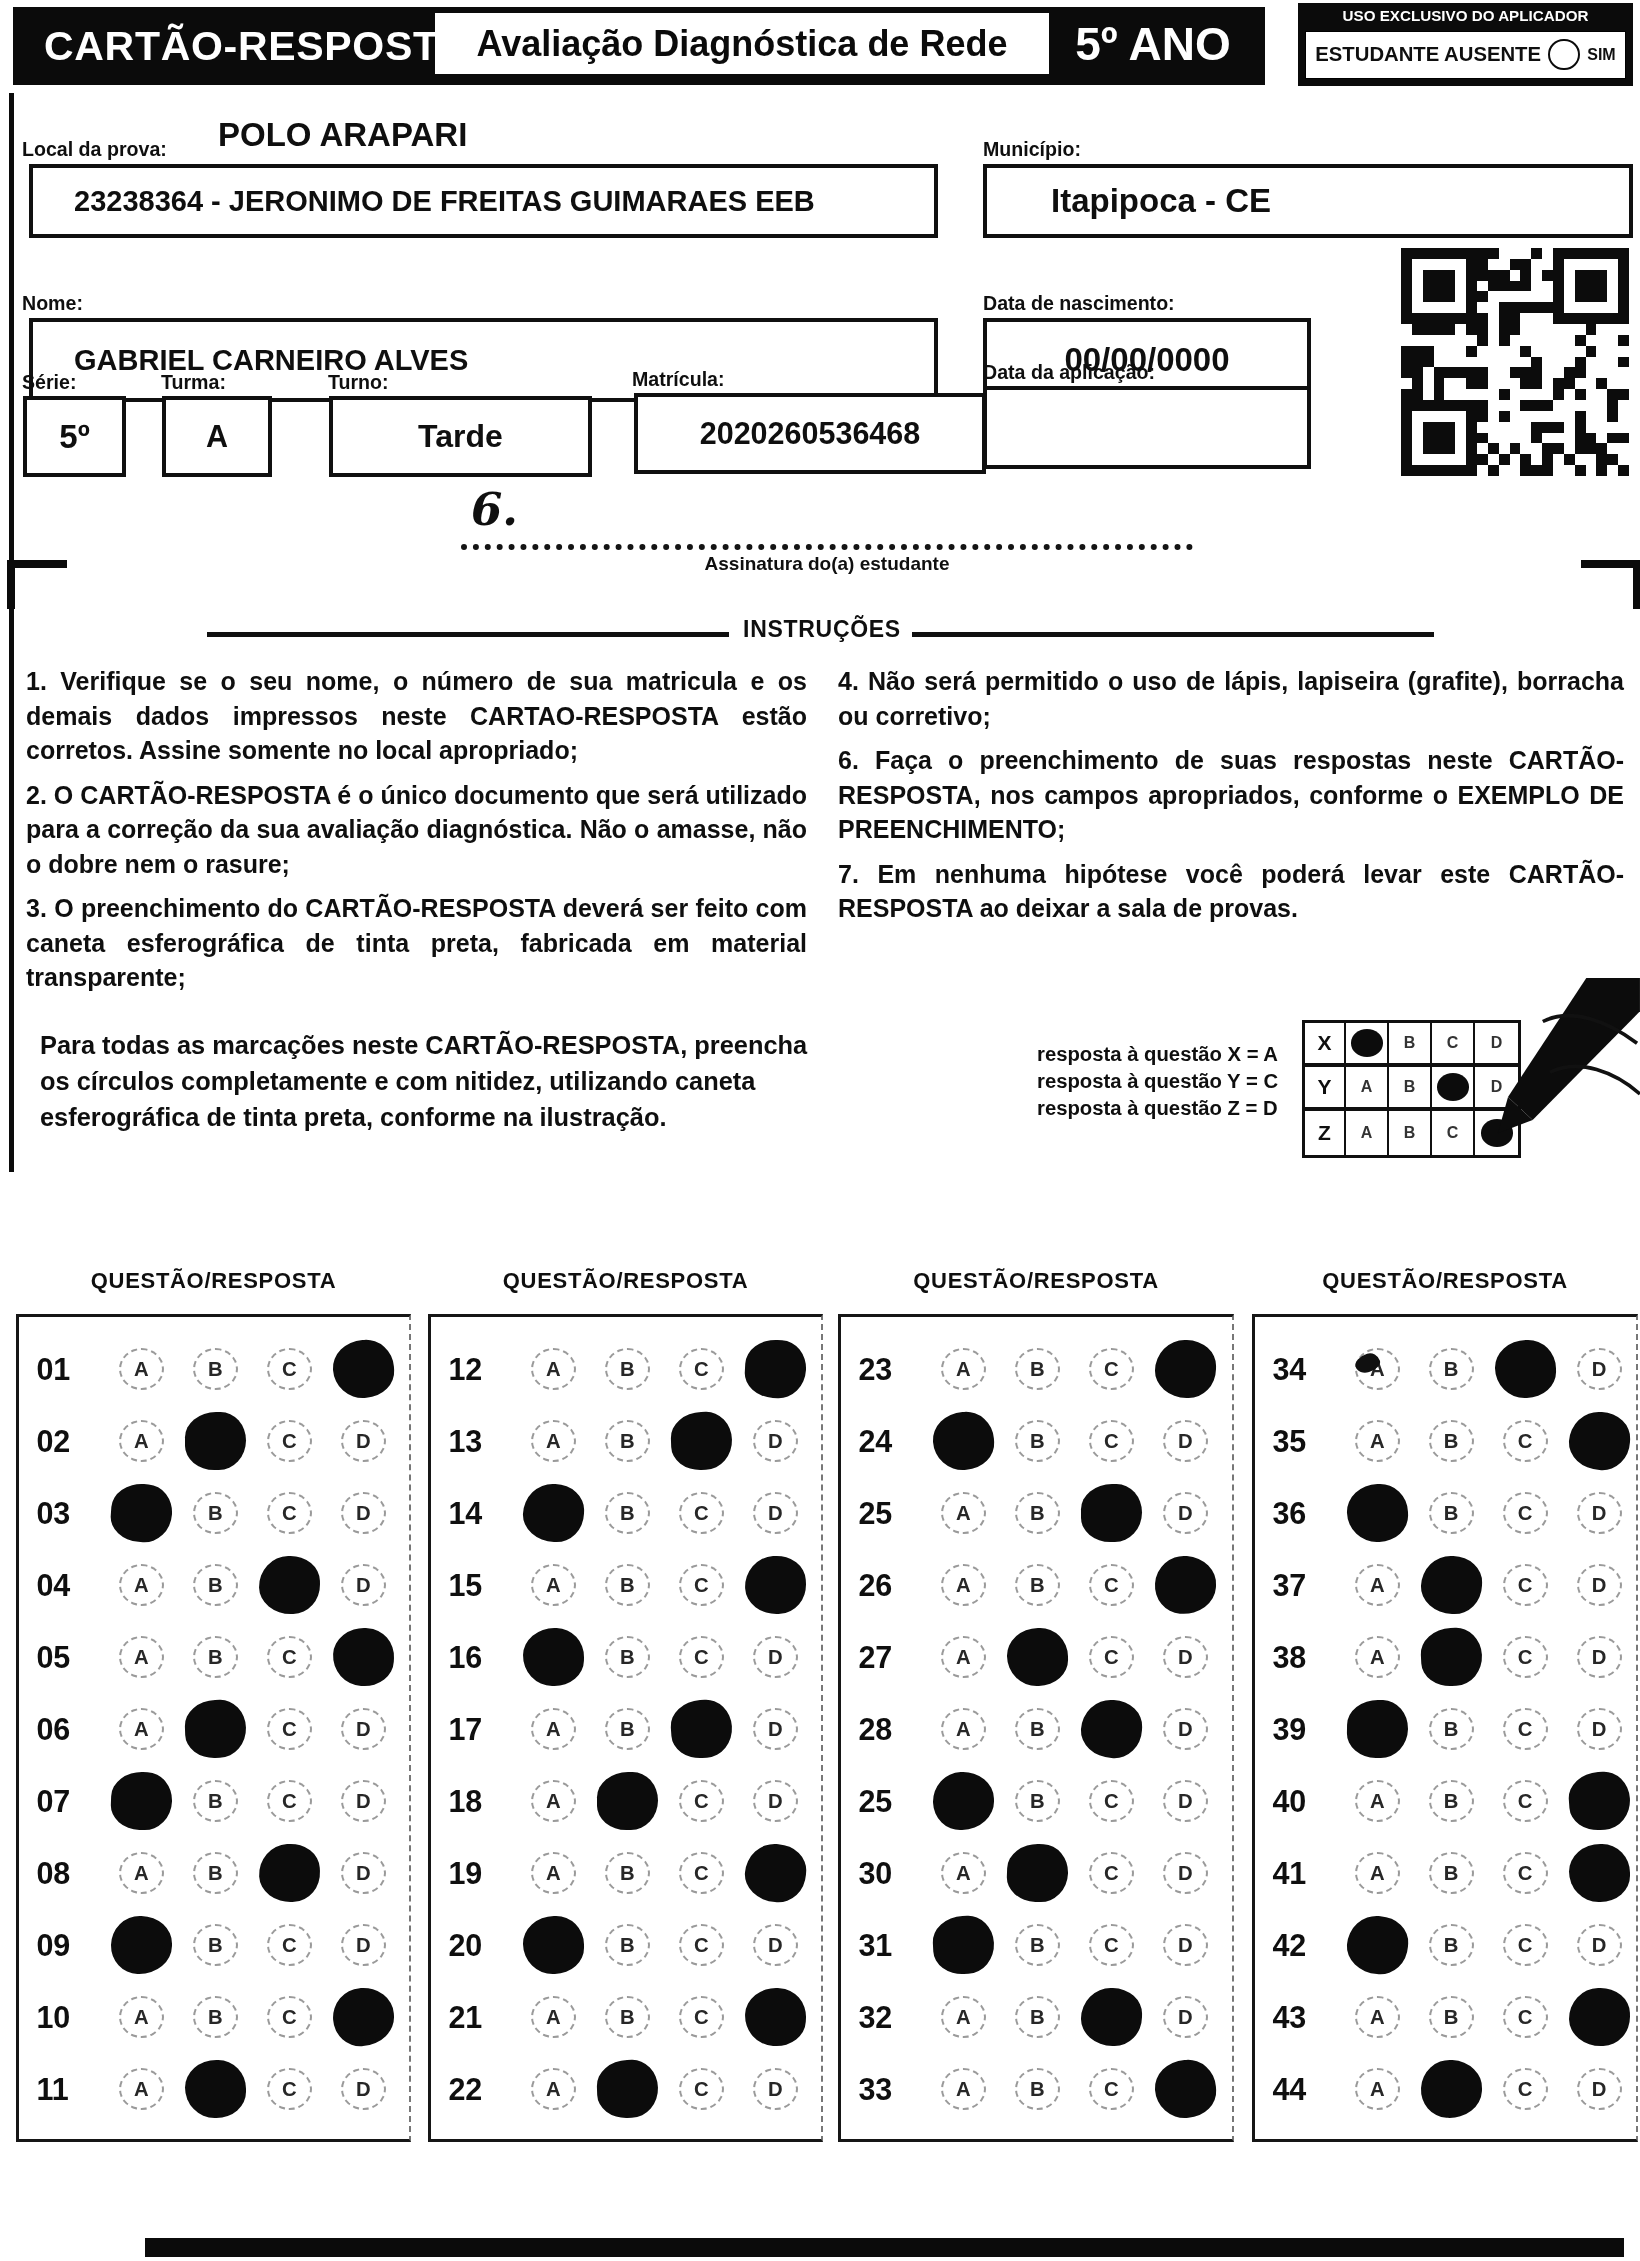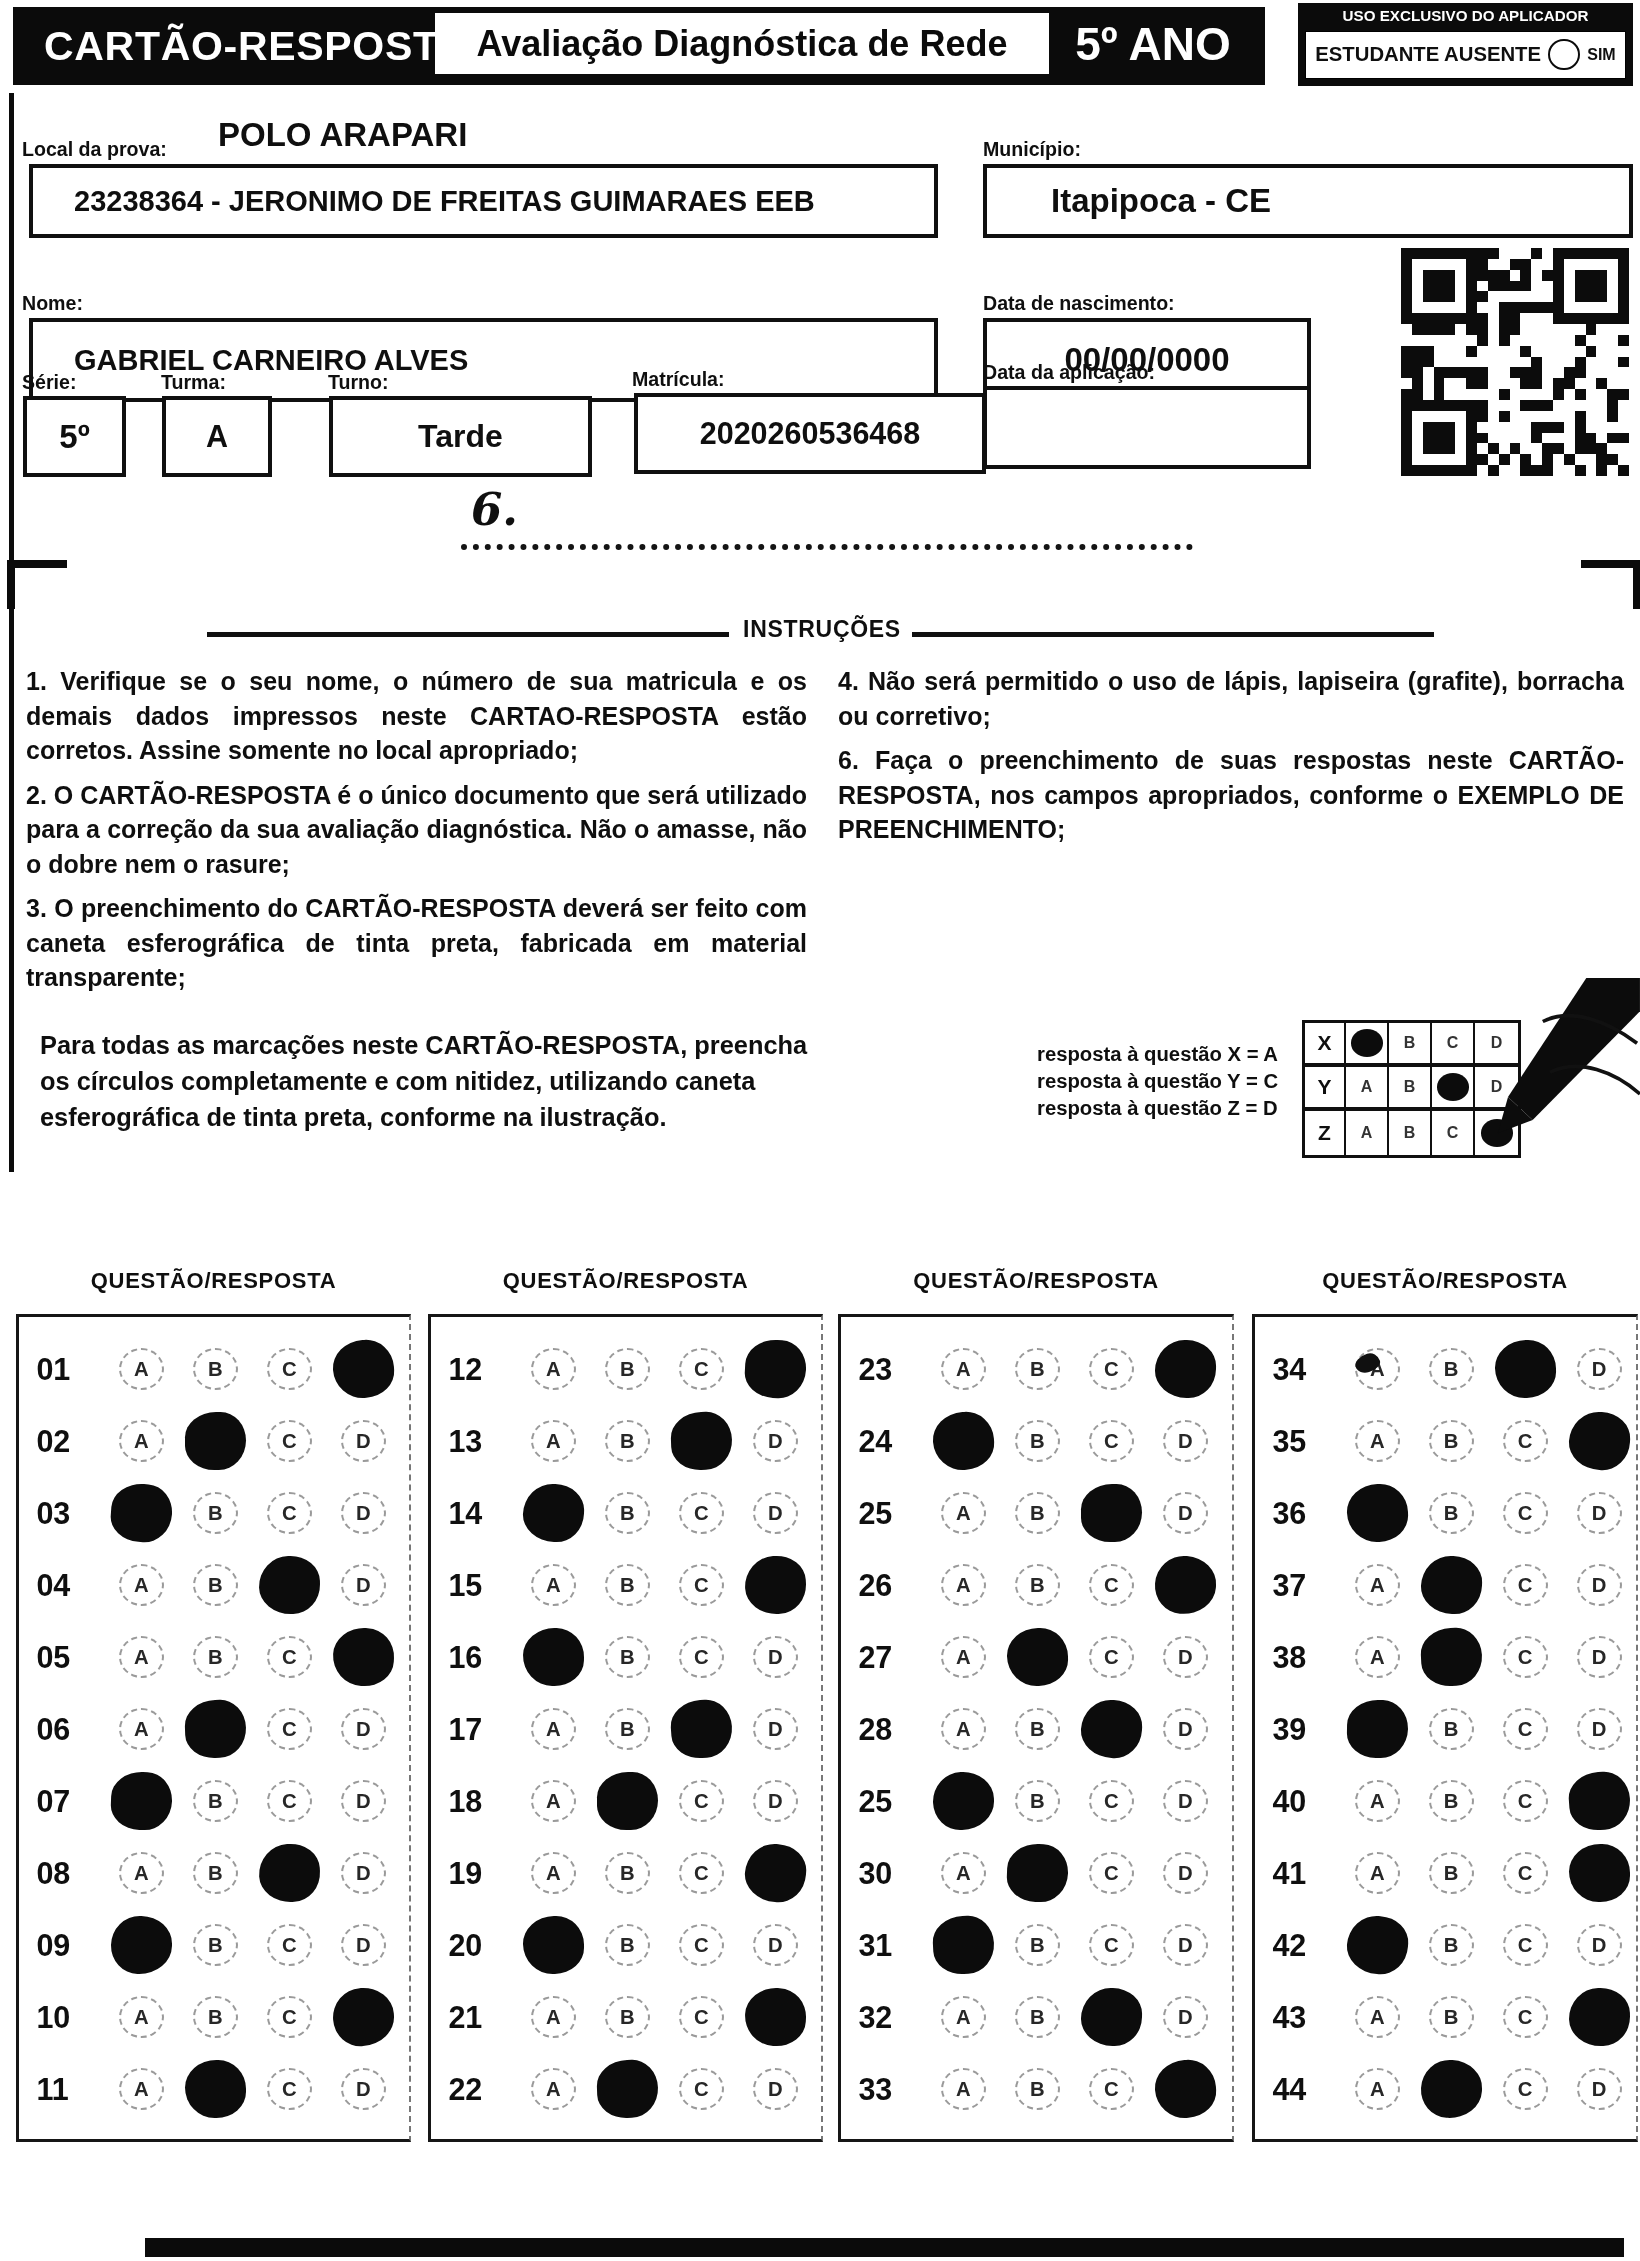--- a/index.html
+++ b/index.html
@@ -560,35 +560,37 @@
   <div class="abs fbox fval-center" style="left:634px;top:393px;width:352px;height:81px;font-size:30.5px;">
     <span>2020260536468</span>
   </div>
   <div class="abs flabel" style="left:983px;top:361px;">Data da aplicação:</div>
   <div class="abs fbox fval-center" style="left:983px;top:386px;width:328px;height:83px;font-size:32px;">
     <span></span>
   </div>
 
   <div class="abs sig-scribble">6.</div>
   <div class="abs sig-line"></div>
+  <div class="abs sig-label">Assinatura do(a) estudante</div>
 
   <div class="abs corner-l"></div>
   <div class="abs corner-r"></div>
 
   <div class="abs instr-line" style="left:207px;width:522px;"></div>
   <div class="abs instr-title">INSTRUÇÕES</div>
   <div class="abs instr-line" style="left:912px;width:522px;"></div>
   <div class="abs instr-col" style="left:16px;width:801px;">
       <p class="instr">1. Verifique se o seu nome, o número de sua matricula e os demais dados impressos neste CARTAO-RESPOSTA estão corretos. Assine somente no local apropriado;</p>
       <p class="instr">2. O CARTÃO-RESPOSTA é o único documento que será utilizado para a correção da sua avaliação diagnóstica. Não o amasse, não o dobre nem o rasure;</p>
       <p class="instr">3. O preenchimento do CARTÃO-RESPOSTA deverá ser feito com caneta esferográfica de tinta preta, fabricada em material transparente;</p>
     </div>
   <div class="abs instr-col" style="left:828px;width:806px;">
       <p class="instr">4. Não será permitido o uso de lápis, lapiseira (grafite), borracha ou corretivo;</p>
       <p class="instr">6. Faça o preenchimento de suas respostas neste CARTÃO-RESPOSTA, nos campos apropriados, conforme o EXEMPLO DE PREENCHIMENTO;</p>
+      <p class="instr">7. Em nenhuma hipótese você poderá levar este CARTÃO-RESPOSTA ao deixar a sala de provas.</p>
     </div>
 
   <div class="abs caps">
       <div class="cap">resposta à questão X = A</div>
       <div class="cap">resposta à questão Y = C</div>
       <div class="cap">resposta à questão Z = D</div>
     </div>
   <div class="abs note">Para todas as marcações neste CARTÃO-RESPOSTA, preencha os círculos completamente e com nitidez, utilizando caneta esferográfica de tinta preta, conforme na ilustração.</div>
   <div class="abs exgrid">
       <div class="exrow">

